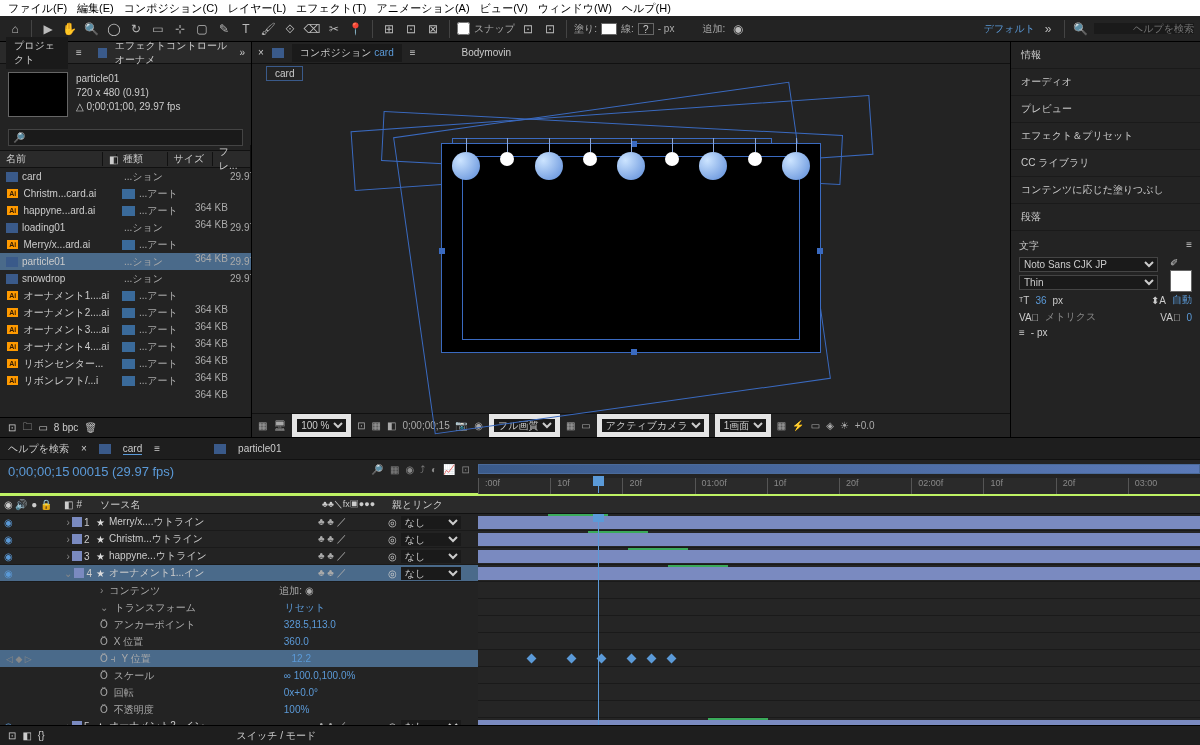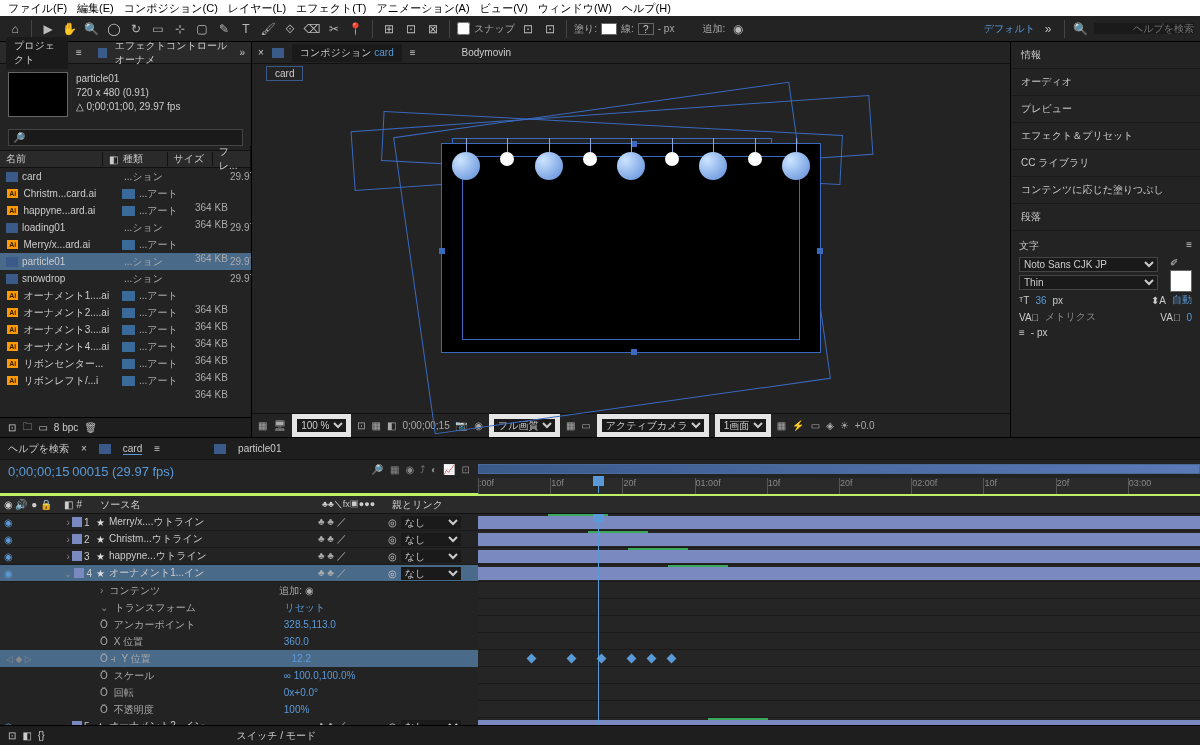--- a/index.html
+++ b/index.html
@@ -52,21 +52,21 @@
   .char-panel select { width: 100%; background: #1a1a1a; color: #ccc; border: 1px solid #444; font-size: 10px; margin-bottom: 3px; }
   .char-panel .row { display: flex; gap: 6px; align-items: center; margin-bottom: 3px; }
   .char-panel .num { color: #5b9ad8; }
   .timeline { height: 308px; background: #232323; border-top: 1px solid #000; display: flex; flex-direction: column; }
   .tl-tabs { height: 22px; background: #1e1e1e; display: flex; align-items: center; font-size: 10px; gap: 12px; padding: 0 8px; border-bottom: 1px solid #111; }
   .tl-header { height: 36px; display: flex; border-bottom: 3px solid #bef264; }
   .tl-left { width: 478px; display: flex; align-items: flex-start; padding: 4px 8px; flex-shrink: 0; }
   .tl-time { color: #5b9ad8; font-size: 13px; }
   .tl-right { flex: 1; position: relative; background: #232323; }
   .ruler { position: absolute; top: 18px; left: 0; right: 0; height: 16px; background: #2a2a2a; font-size: 9px; color: #888; display: flex; }
-  .ruler div { flex: 1; border-left: 1px solid #555; padding-left: 0; }
+  .ruler div { flex: 1; border-left: 1px solid #555; padding-left: 6px; }
   .playhead { position: absolute; top: 18px; bottom: 0; width: 1px; background: #5b9ad8; left: 120px; z-index: 10; }
   .playhead::before { content: ""; position: absolute; top: -2px; left: -5px; width: 11px; height: 10px; background: #5b9ad8; }
   .tl-cols { height: 18px; display: flex; background: #2a2a2a; border-bottom: 1px solid #111; font-size: 10px; }
   .tl-cols .l { width: 478px; display: flex; align-items: center; flex-shrink: 0; }
   .tl-cols .l div { padding: 0 4px; }
   .tl-body { flex: 1; display: flex; overflow: hidden; }
   .tl-layers { width: 478px; flex-shrink: 0; font-size: 10px; }
   .layer-row { height: 17px; display: flex; align-items: center; border-bottom: 1px solid #1a1a1a; }
   .layer-row.sel { background: #4a6a8a; }
   .layer-row .vis { width: 60px; display: flex; gap: 2px; padding-left: 4px; }

